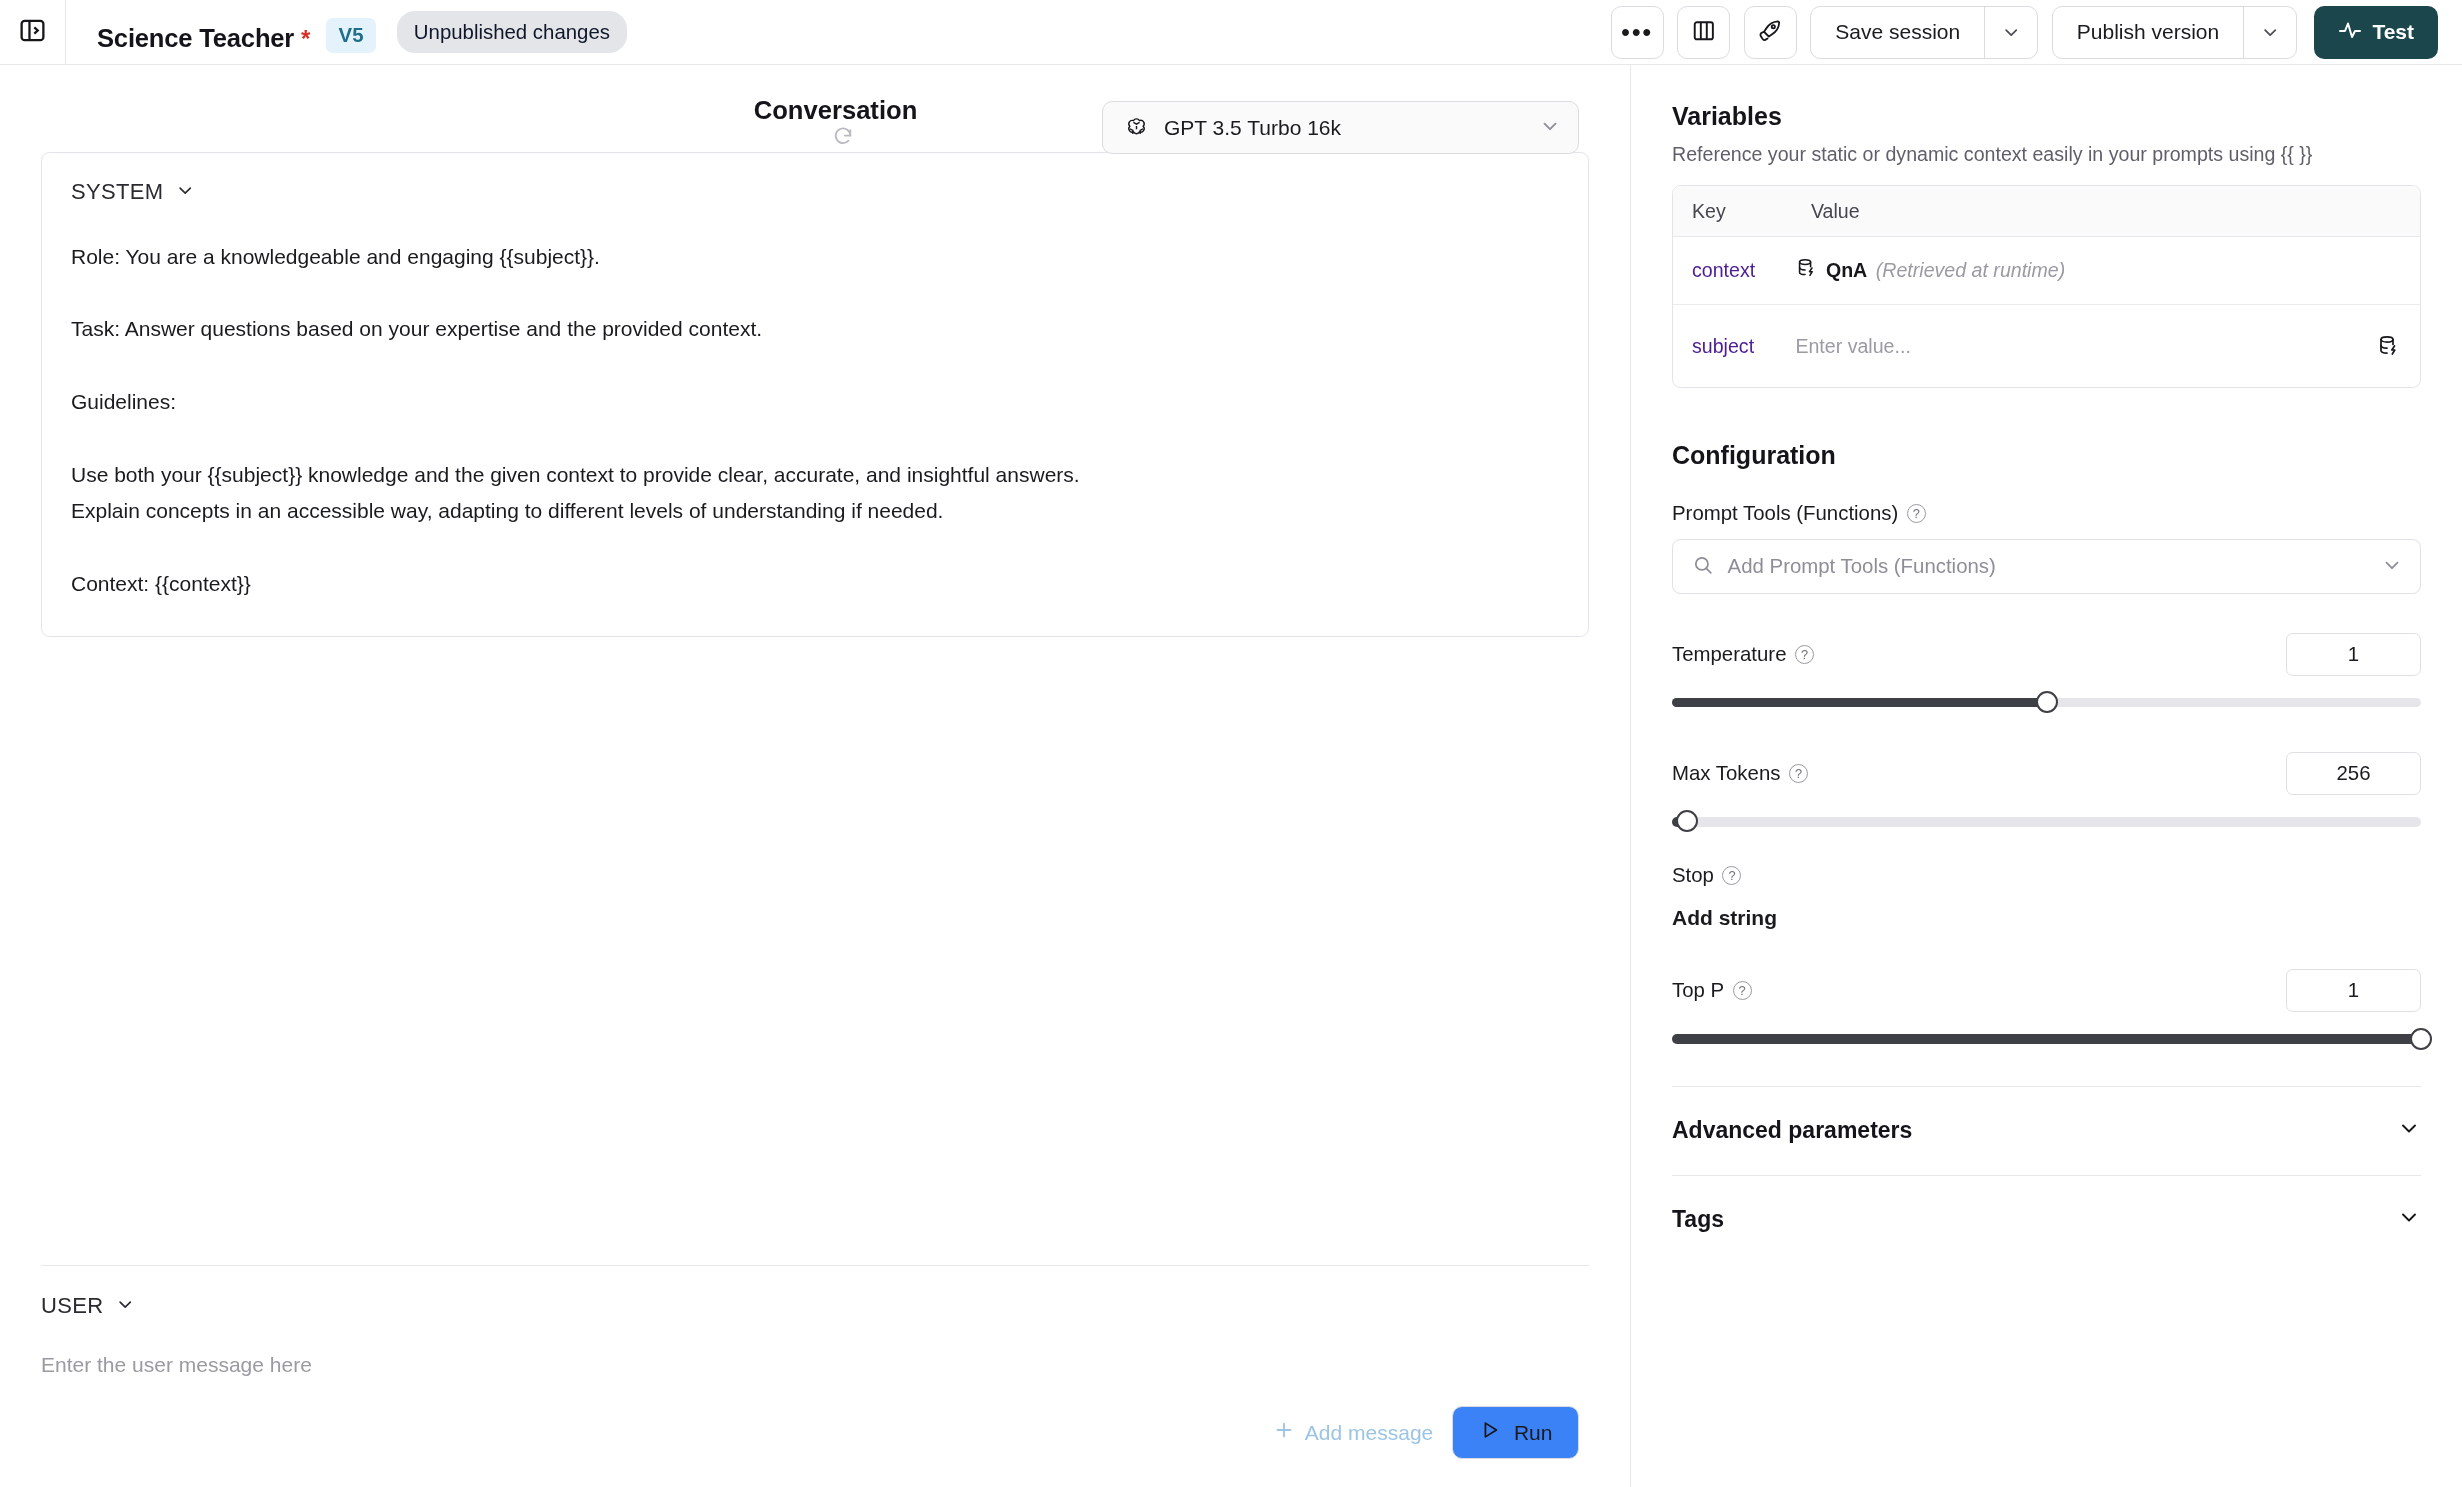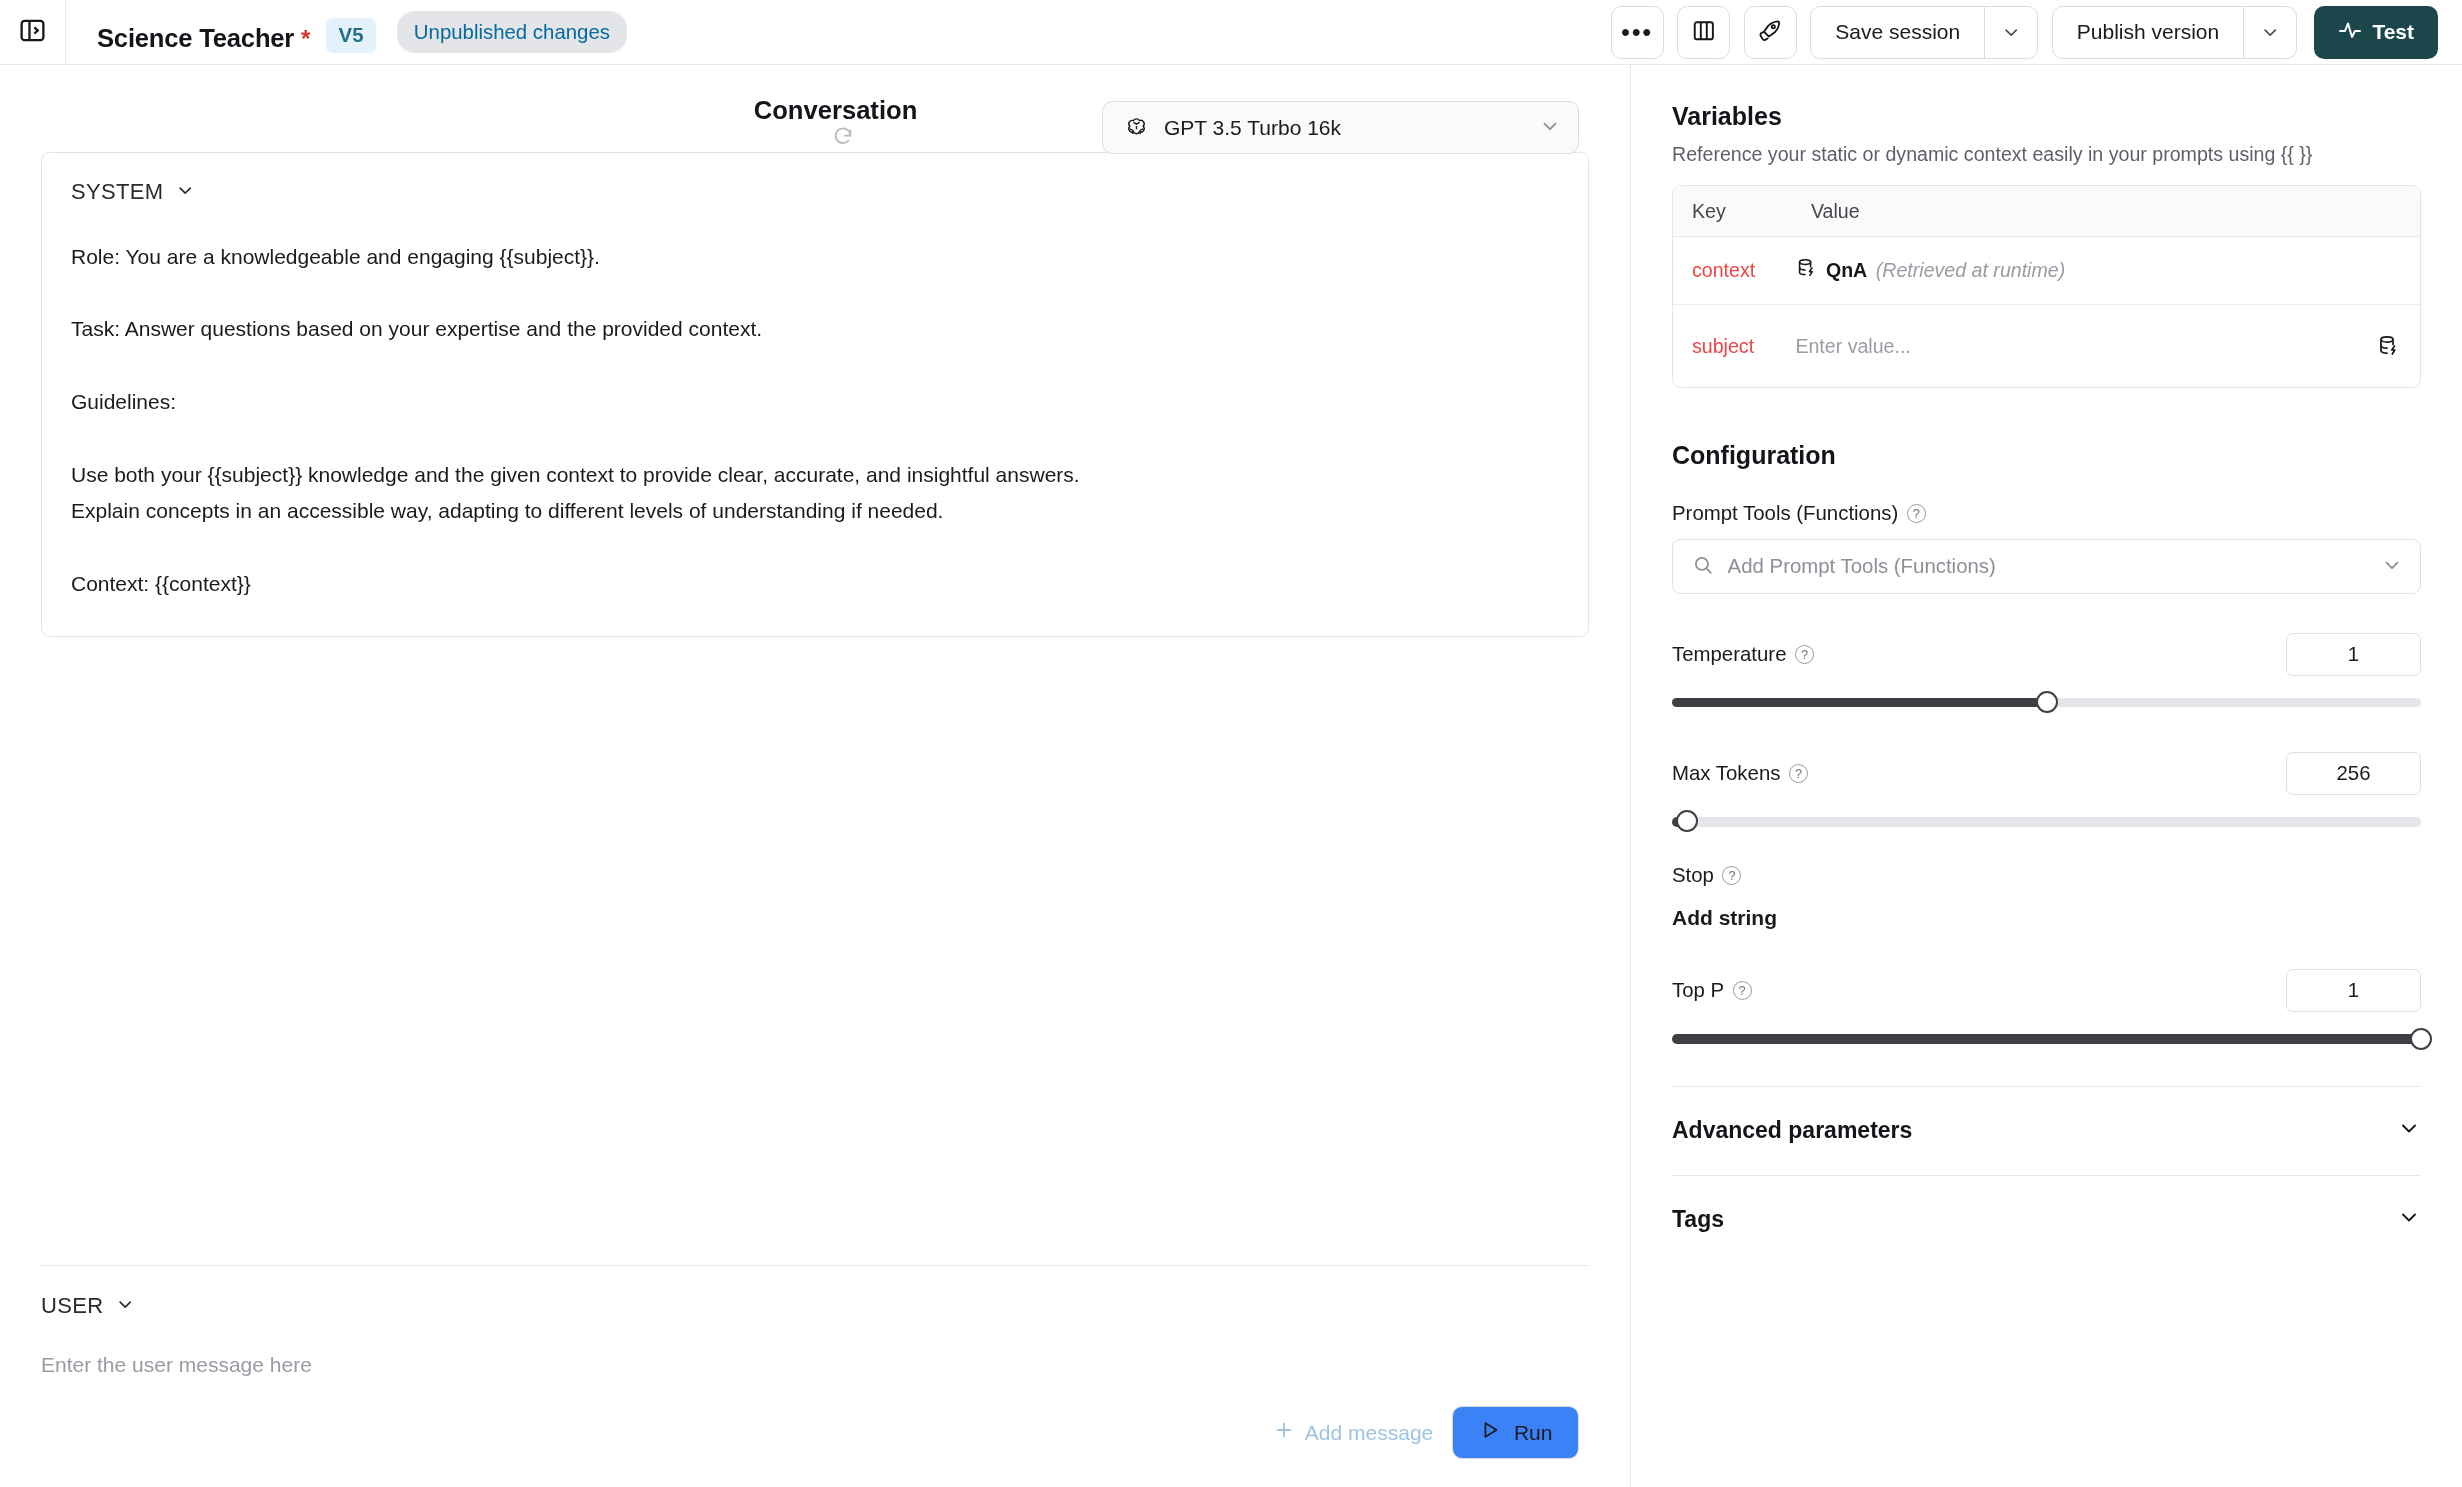--- a/index.html
+++ b/index.html
@@ -35,21 +35,21 @@
     color: #14141a;
   }
   .asterisk { color: #d93025; font-size: 24px; font-weight: 700; margin-left: -5.1px; }
   .version-badge {
     background: #e4f2fb; color: #1f6f8b;
     font-size: 20.4px; font-weight: 600;
     padding: 6px 12.8px; border-radius: 6.8px;
     margin-left: 3.4px;
   }
   .unpub-badge {
-    background: #e4e5e8; color: #0369a1;
+    background: #e4e5e8; color: #0f172a;
     font-size: 20.4px; font-weight: 400;
     padding: 9.4px 17px; border-radius: 18px;
     margin-left: 8.5px;
   }
   .topbar-right {
     margin-left: auto;
     display: flex; align-items: center; gap: 13.6px;
     padding-right: 24px;
   }
   .icon-btn {
@@ -169,21 +169,21 @@
     border-bottom: 0.9px solid #e9e9ed;
     font-size: 19.6px; color: #46464f;
   }
   .var-head div { padding: 13.6px 0 13.6px 19px; }
   .var-row {
     display: flex; align-items: center;
     border-bottom: 0.9px solid #ececf0;
     font-size: 19.6px; min-height: 68px;
   }
   .var-row:last-child { border-bottom: none; min-height: 82px; }
-  .var-k { width: 119px; padding-left: 19px; color: #ef4444; }
+  .var-k { width: 119px; padding-left: 19px; color: #4c1d95; }
   .var-v { flex: 1; padding-left: 3.4px; display: flex; align-items: center; gap: 8.5px; }
   .qna-name { font-weight: 600; color: #16161b; }
   .runtime-hint { color: #9a9aa3; font-style: italic; }
   .ph { color: #9a9aa3; }
   .db-right { margin-left: auto; padding-right: 20.4px; display:flex; cursor:pointer;}
 
   .cfg-title { margin-top: 53px; }
   .field-label {
     display: flex; align-items: center; gap: 8.5px;
     font-size: 20.4px; color: #1b1b1f; margin-top: 32px;

